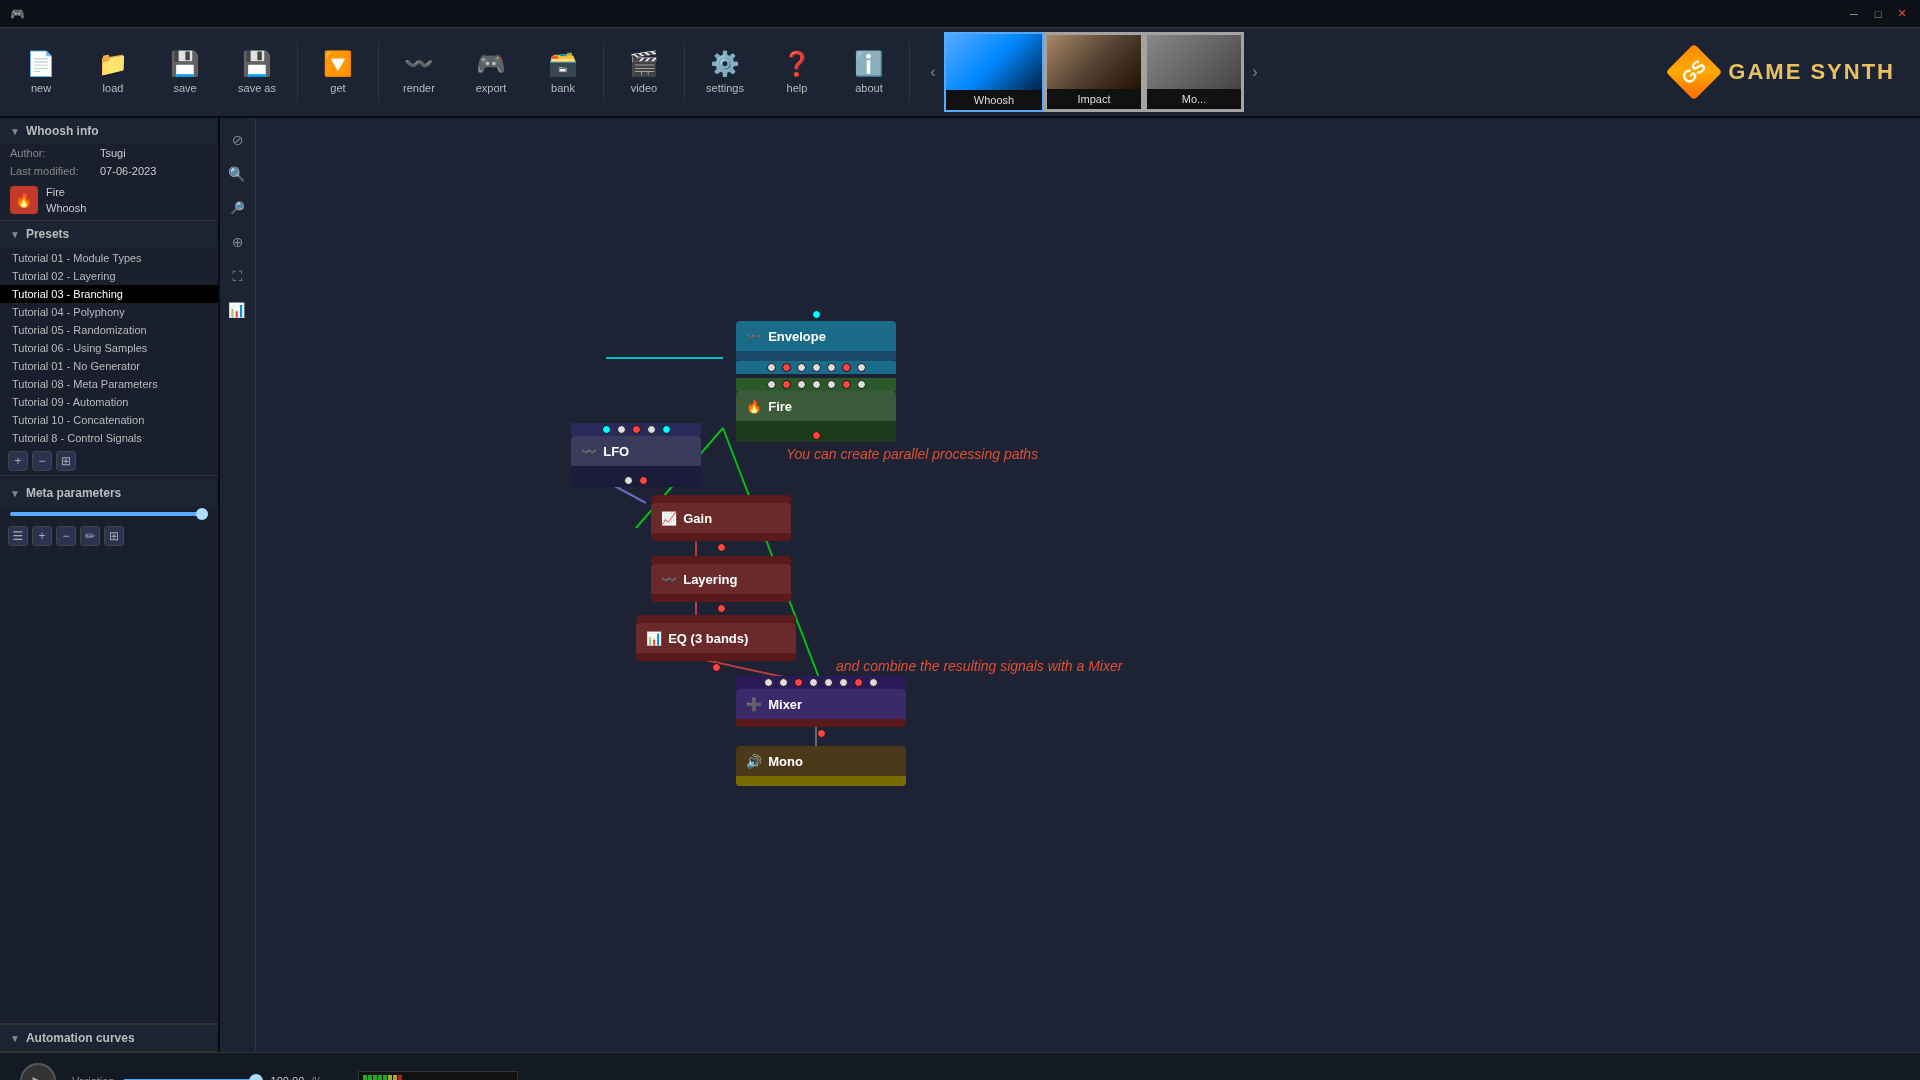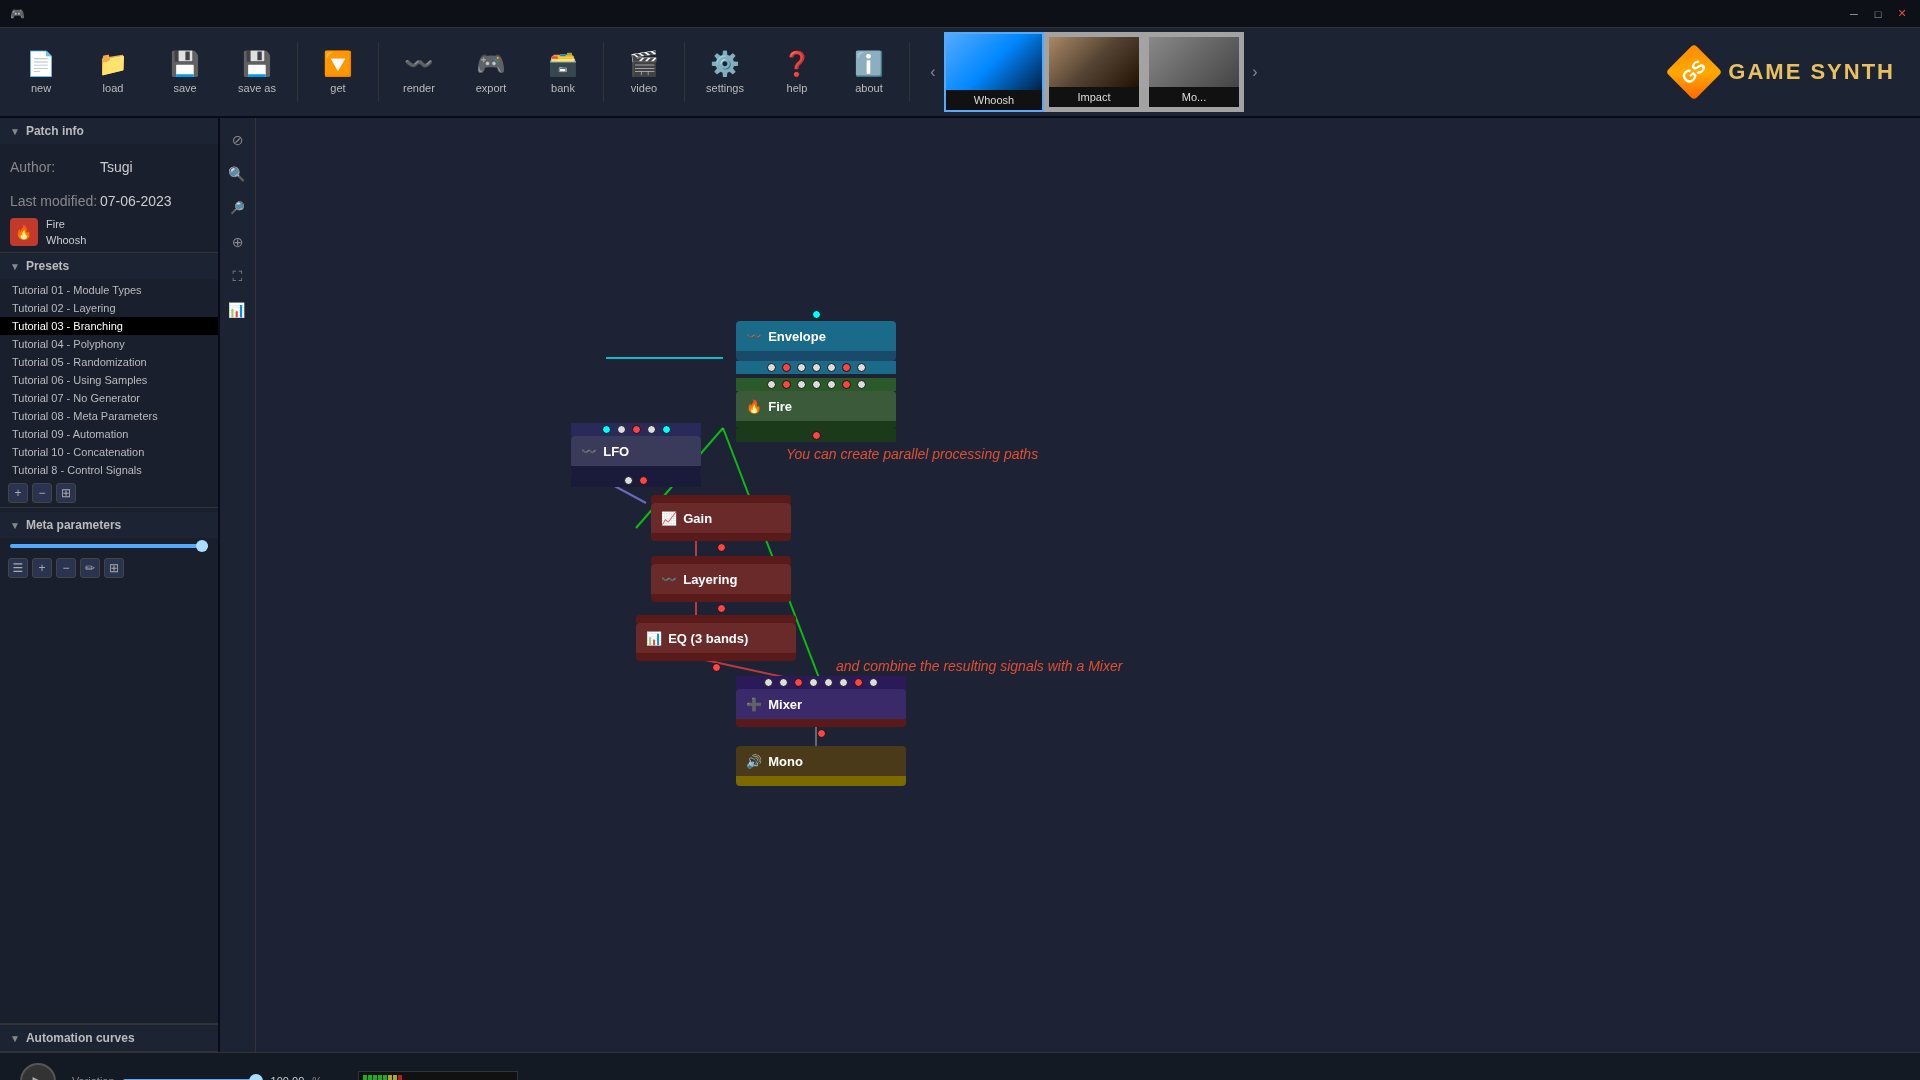--- a/index.html
+++ b/index.html
@@ -60,21 +60,21 @@
     .preset-thumbs {
       display: flex;
       align-items: center;
       margin-left: 8px;
       gap: 0;
     }
     .preset-thumb {
       width: 100px;
       height: 80px;
       background: #2a3350;
-      border: 5px solid #a3a3a3;
+      border: 3px solid #a3a3a3;
       display: flex;
       flex-direction: column;
       align-items: center;
       justify-content: flex-end;
       cursor: pointer;
       position: relative;
       overflow: hidden;
     }
     .preset-thumb.active { border: 2px solid #5af; }
     .preset-thumb .pt-bg {
@@ -157,22 +157,21 @@
       font-weight: bold;
       gap: 6px;
     }
     .sidebar-section-header .arrow { font-size: 10px; color: #888; }
 
     
     .patch-info-row {
       display: flex;
       align-items: center;
       padding: 3px 10px;
-      font-size: 14px;
-      margin-top: 12px;
+      font-size: 11px;
     }
     .patch-info-row .pir-label { color: #888; width: 90px; }
     .patch-info-row .pir-val { color: #ccc; }
 
     .patch-preset-row {
       padding: 4px 10px;
       display: flex;
       align-items: center;
       gap: 8px;
     }
@@ -485,21 +484,21 @@
   </div>
 </div>
 
 <div id="main">
 
   <div id="sidebar">
 
     <div class="sidebar-section">
       <div class="sidebar-section-header">
         <span class="arrow">▼</span>
-        <span>Patch info</span>
+        <span>Whoosh info</span>
       </div>
       <div class="patch-info-row">
         <span class="pir-label">Author:</span>
         <span class="pir-val">Tsugi</span>
       </div>
       <div class="patch-info-row">
         <span class="pir-label">Last modified:</span>
         <span class="pir-val">07-06-2023</span>
       </div>
       <div class="patch-preset-row">
@@ -516,21 +515,21 @@
         <span class="arrow">▼</span>
         <span>Presets</span>
       </div>
       <div class="preset-list" id="preset-list">
       <div class="preset-list-item">Tutorial 01 - Module Types</div>
           <div class="preset-list-item">Tutorial 02 - Layering</div>
           <div class="preset-list-item active">Tutorial 03 - Branching</div>
           <div class="preset-list-item">Tutorial 04 - Polyphony</div>
           <div class="preset-list-item">Tutorial 05 - Randomization</div>
           <div class="preset-list-item">Tutorial 06 - Using Samples</div>
-          <div class="preset-list-item">Tutorial 07 - No Generator</div>
+          <div class="preset-list-item">Tutorial 01 - No Generator</div>
           <div class="preset-list-item">Tutorial 08 - Meta Parameters</div>
           <div class="preset-list-item">Tutorial 09 - Automation</div>
           <div class="preset-list-item">Tutorial 10 - Concatenation</div>
           <div class="preset-list-item">Tutorial 8 - Control Signals</div>
         </div>
       <div class="preset-actions">
         <div class="preset-action-btn">+</div>
         <div class="preset-action-btn">−</div>
         <div class="preset-action-btn">⊞</div>
       </div>

